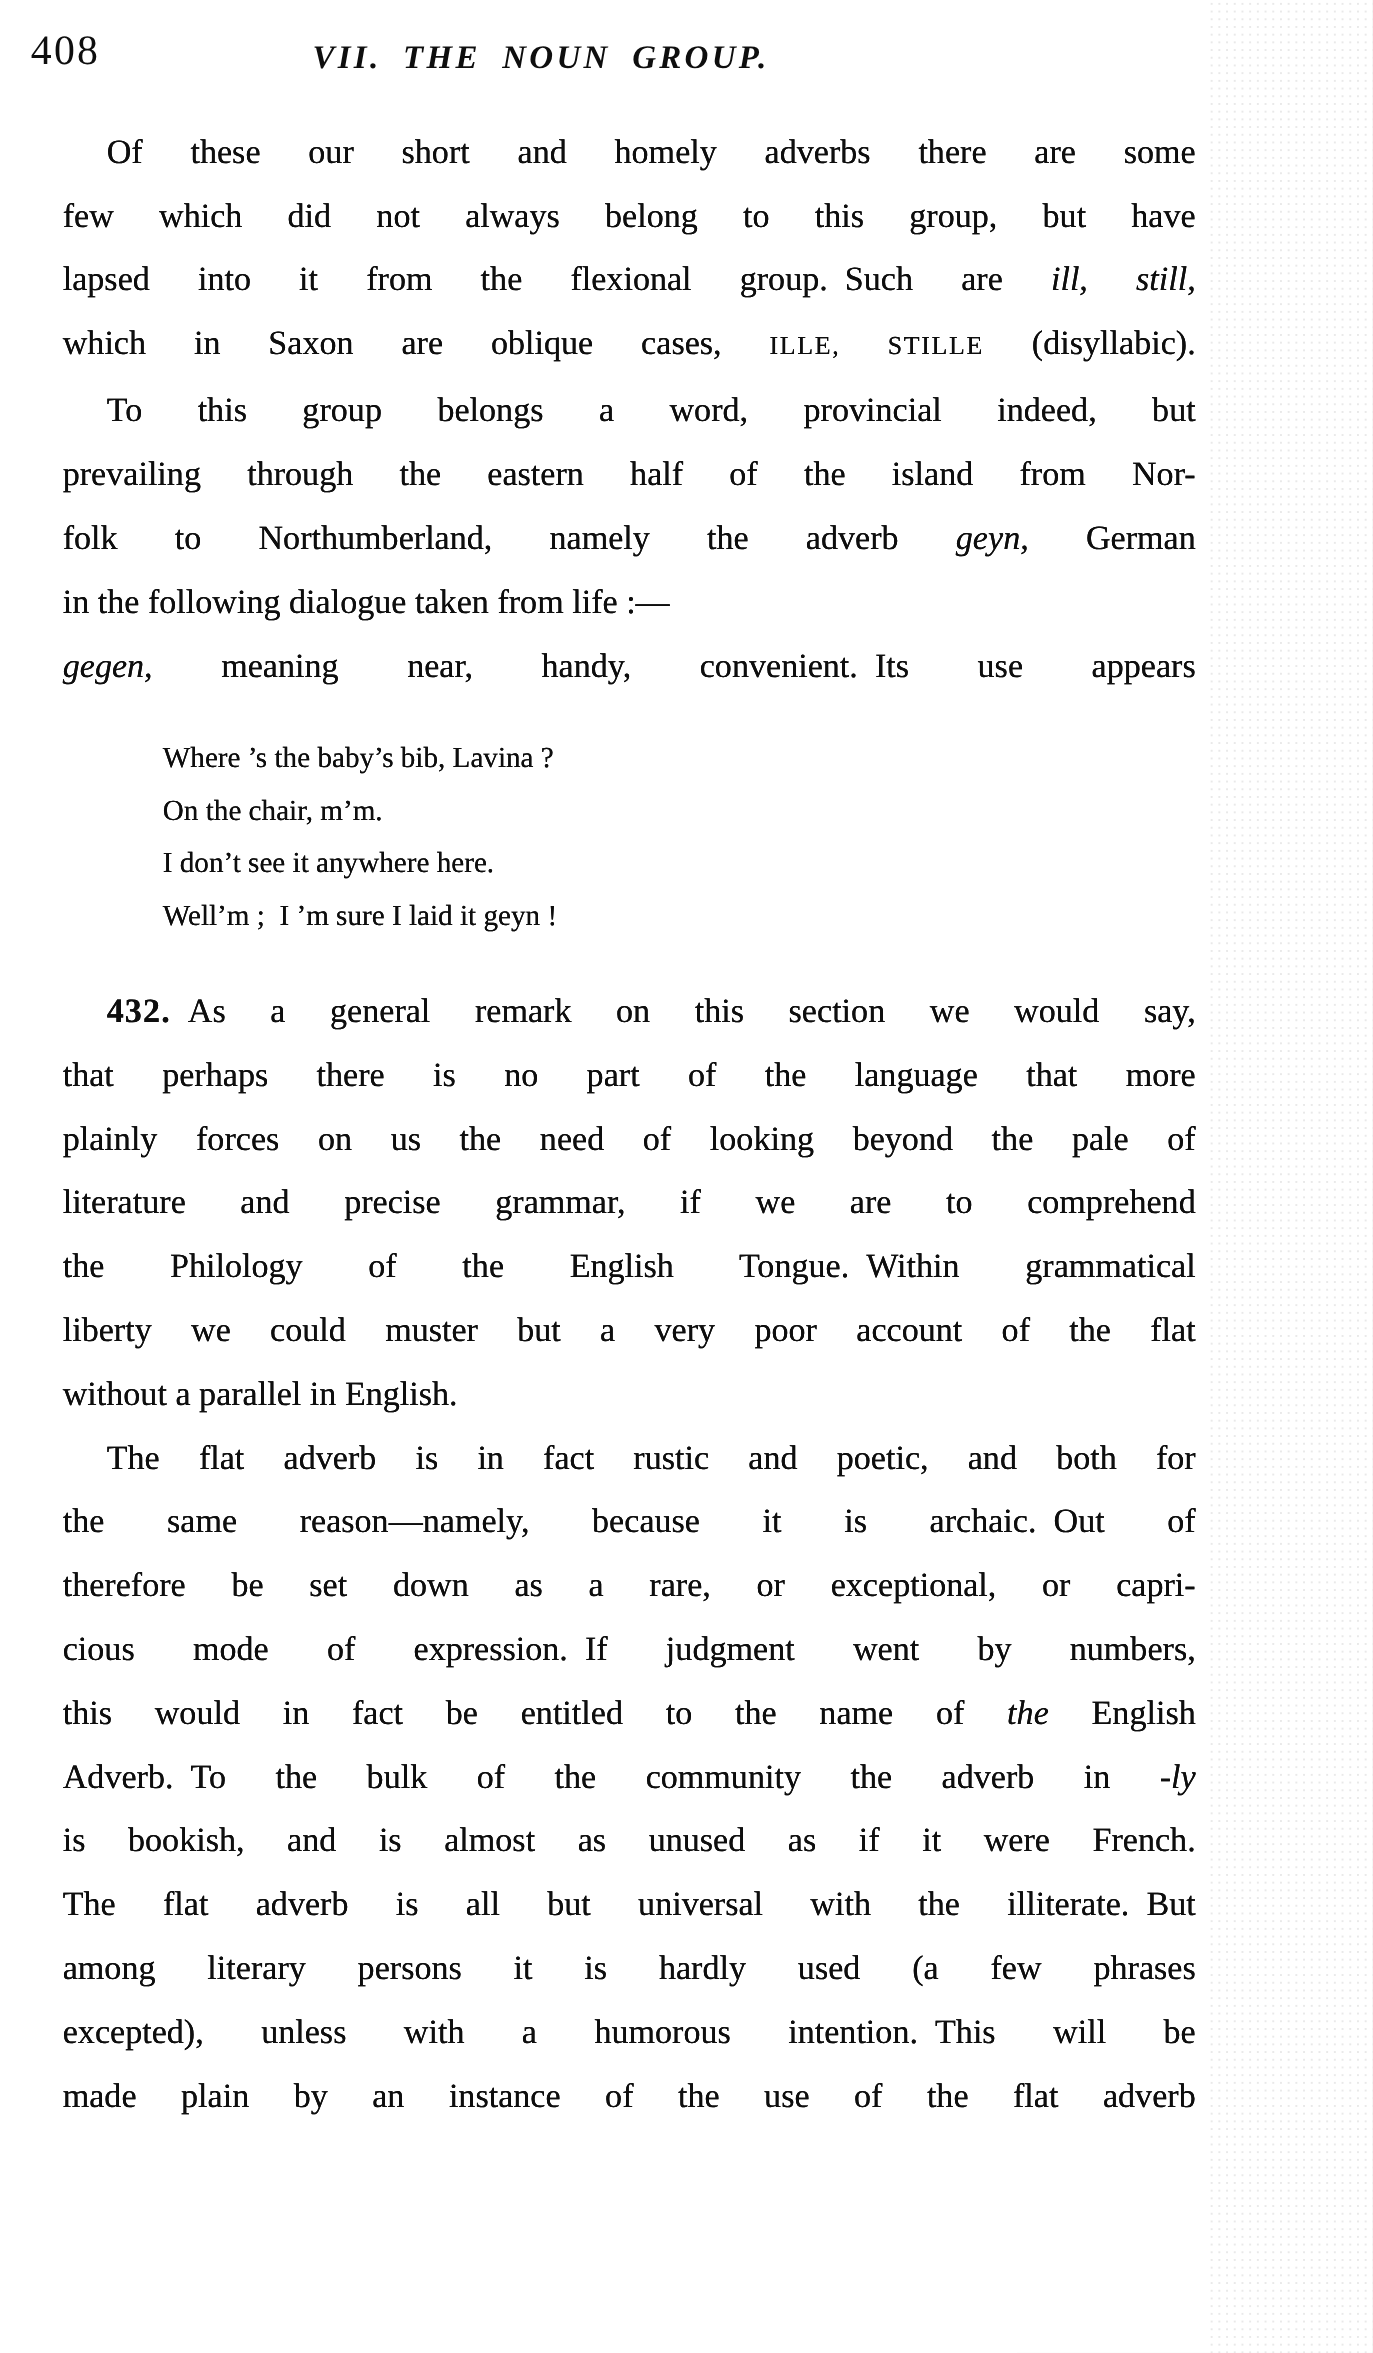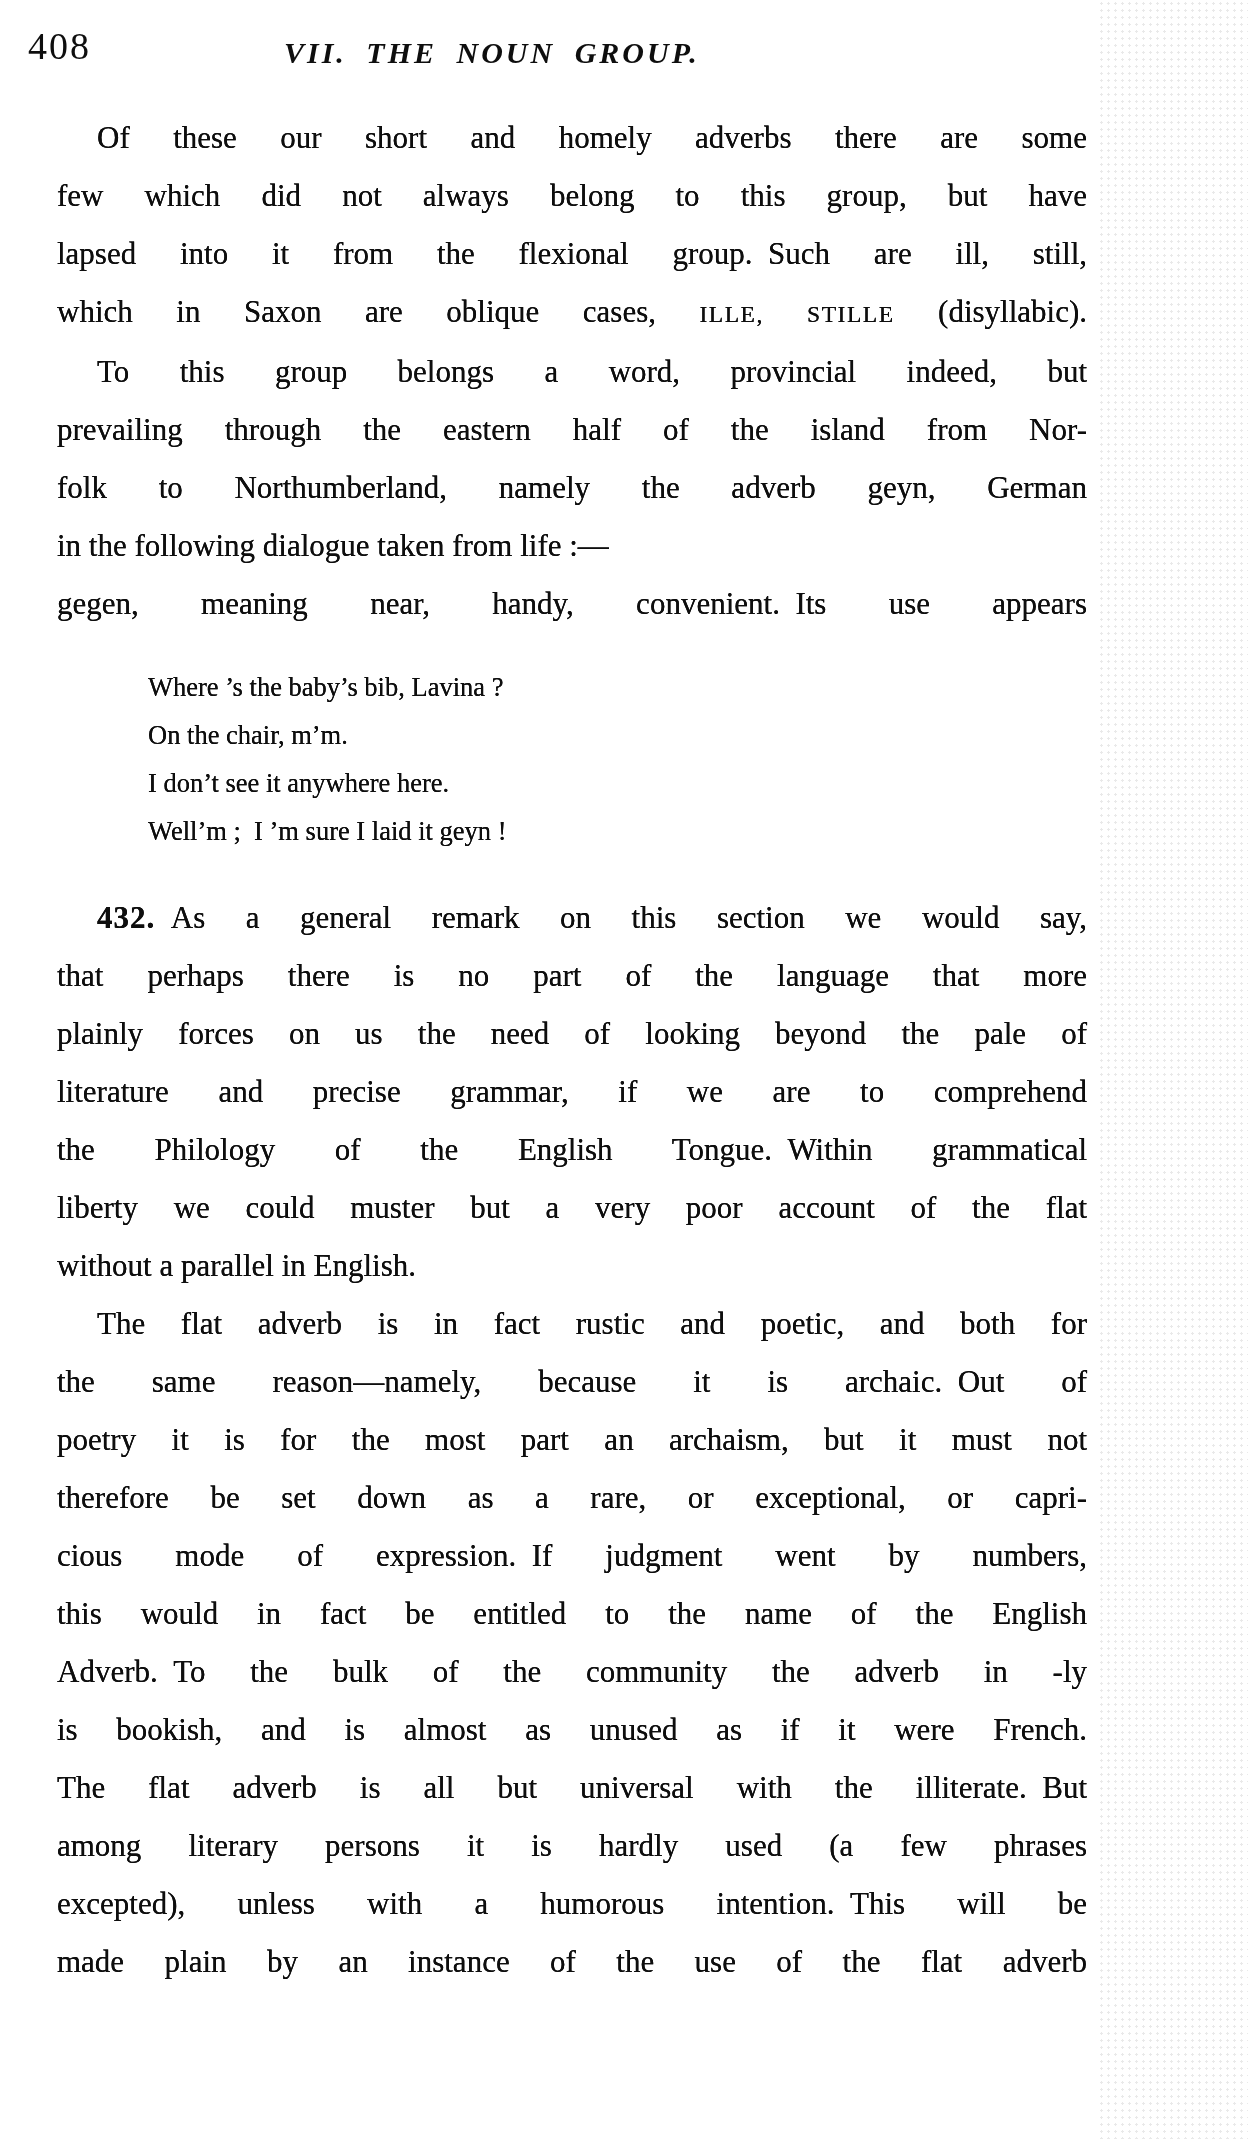--- a/index.html
+++ b/index.html
@@ -57,21 +57,21 @@
     text-align-last: justify;
     text-justify: inter-word;
   }
   .line.indent { text-indent: 40px; }
   .dialogue {
     margin: 30px 0 34px 91px;
     font-size: 26.5px;
     line-height: 48px;
   }
   .dialogue .line { min-height: 48px; }
-  .s-i { }
+  .s-i { font-style: italic; }
   .s-b { font-weight: bold; letter-spacing: 1px; }
   .s-sc { font-size: 0.76em; letter-spacing: 1.5px; }
 </style>
 </head>
 <body>
 
 <div class="page" style="background: rgb(255, 255, 255); color: rgb(14, 14, 14);">
   <div class="edge-texture"></div>
   <div class="header">
     <span class="page-number">408</span>
@@ -102,21 +102,20 @@
         <div class="line just"><span>that perhaps there is no part of the language that more</span></div>
         <div class="line just"><span>plainly forces on us the need of looking beyond the pale of</span></div>
         <div class="line just"><span>literature and precise grammar, if we are to comprehend</span></div>
         <div class="line just"><span>the Philology of the English Tongue. Within grammatical</span></div>
         <div class="line just"><span>liberty we could muster but a very poor account of the flat</span></div>
         <div class="line"><span>without a parallel in English.</span></div>
       </div>
       <div class="paragraph">
         <div class="line just indent"><span>The flat adverb is in fact rustic and poetic, and both for</span></div>
         <div class="line just"><span>the same reason—namely, because it is archaic. Out of</span></div>
-        <div class="line just"><span>poetry it is for the most part an archaism, but it must not</span></div>
         <div class="line just"><span>therefore be set down as a rare, or exceptional, or capri-</span></div>
         <div class="line just"><span>cious mode of expression. If judgment went by numbers,</span></div>
         <div class="line just"><span>this would in fact be entitled to the name of </span><span class="s-i">the</span><span> English</span></div>
         <div class="line just"><span>Adverb. To the bulk of the community the adverb in </span><span class="s-i">-ly</span></div>
         <div class="line just"><span>is bookish, and is almost as unused as if it were French.</span></div>
         <div class="line just"><span>The flat adverb is all but universal with the illiterate. But</span></div>
         <div class="line just"><span>among literary persons it is hardly used (a few phrases</span></div>
         <div class="line just"><span>excepted), unless with a humorous intention. This will be</span></div>
         <div class="line just"><span>made plain by an instance of the use of the flat adverb</span></div>
       </div>

